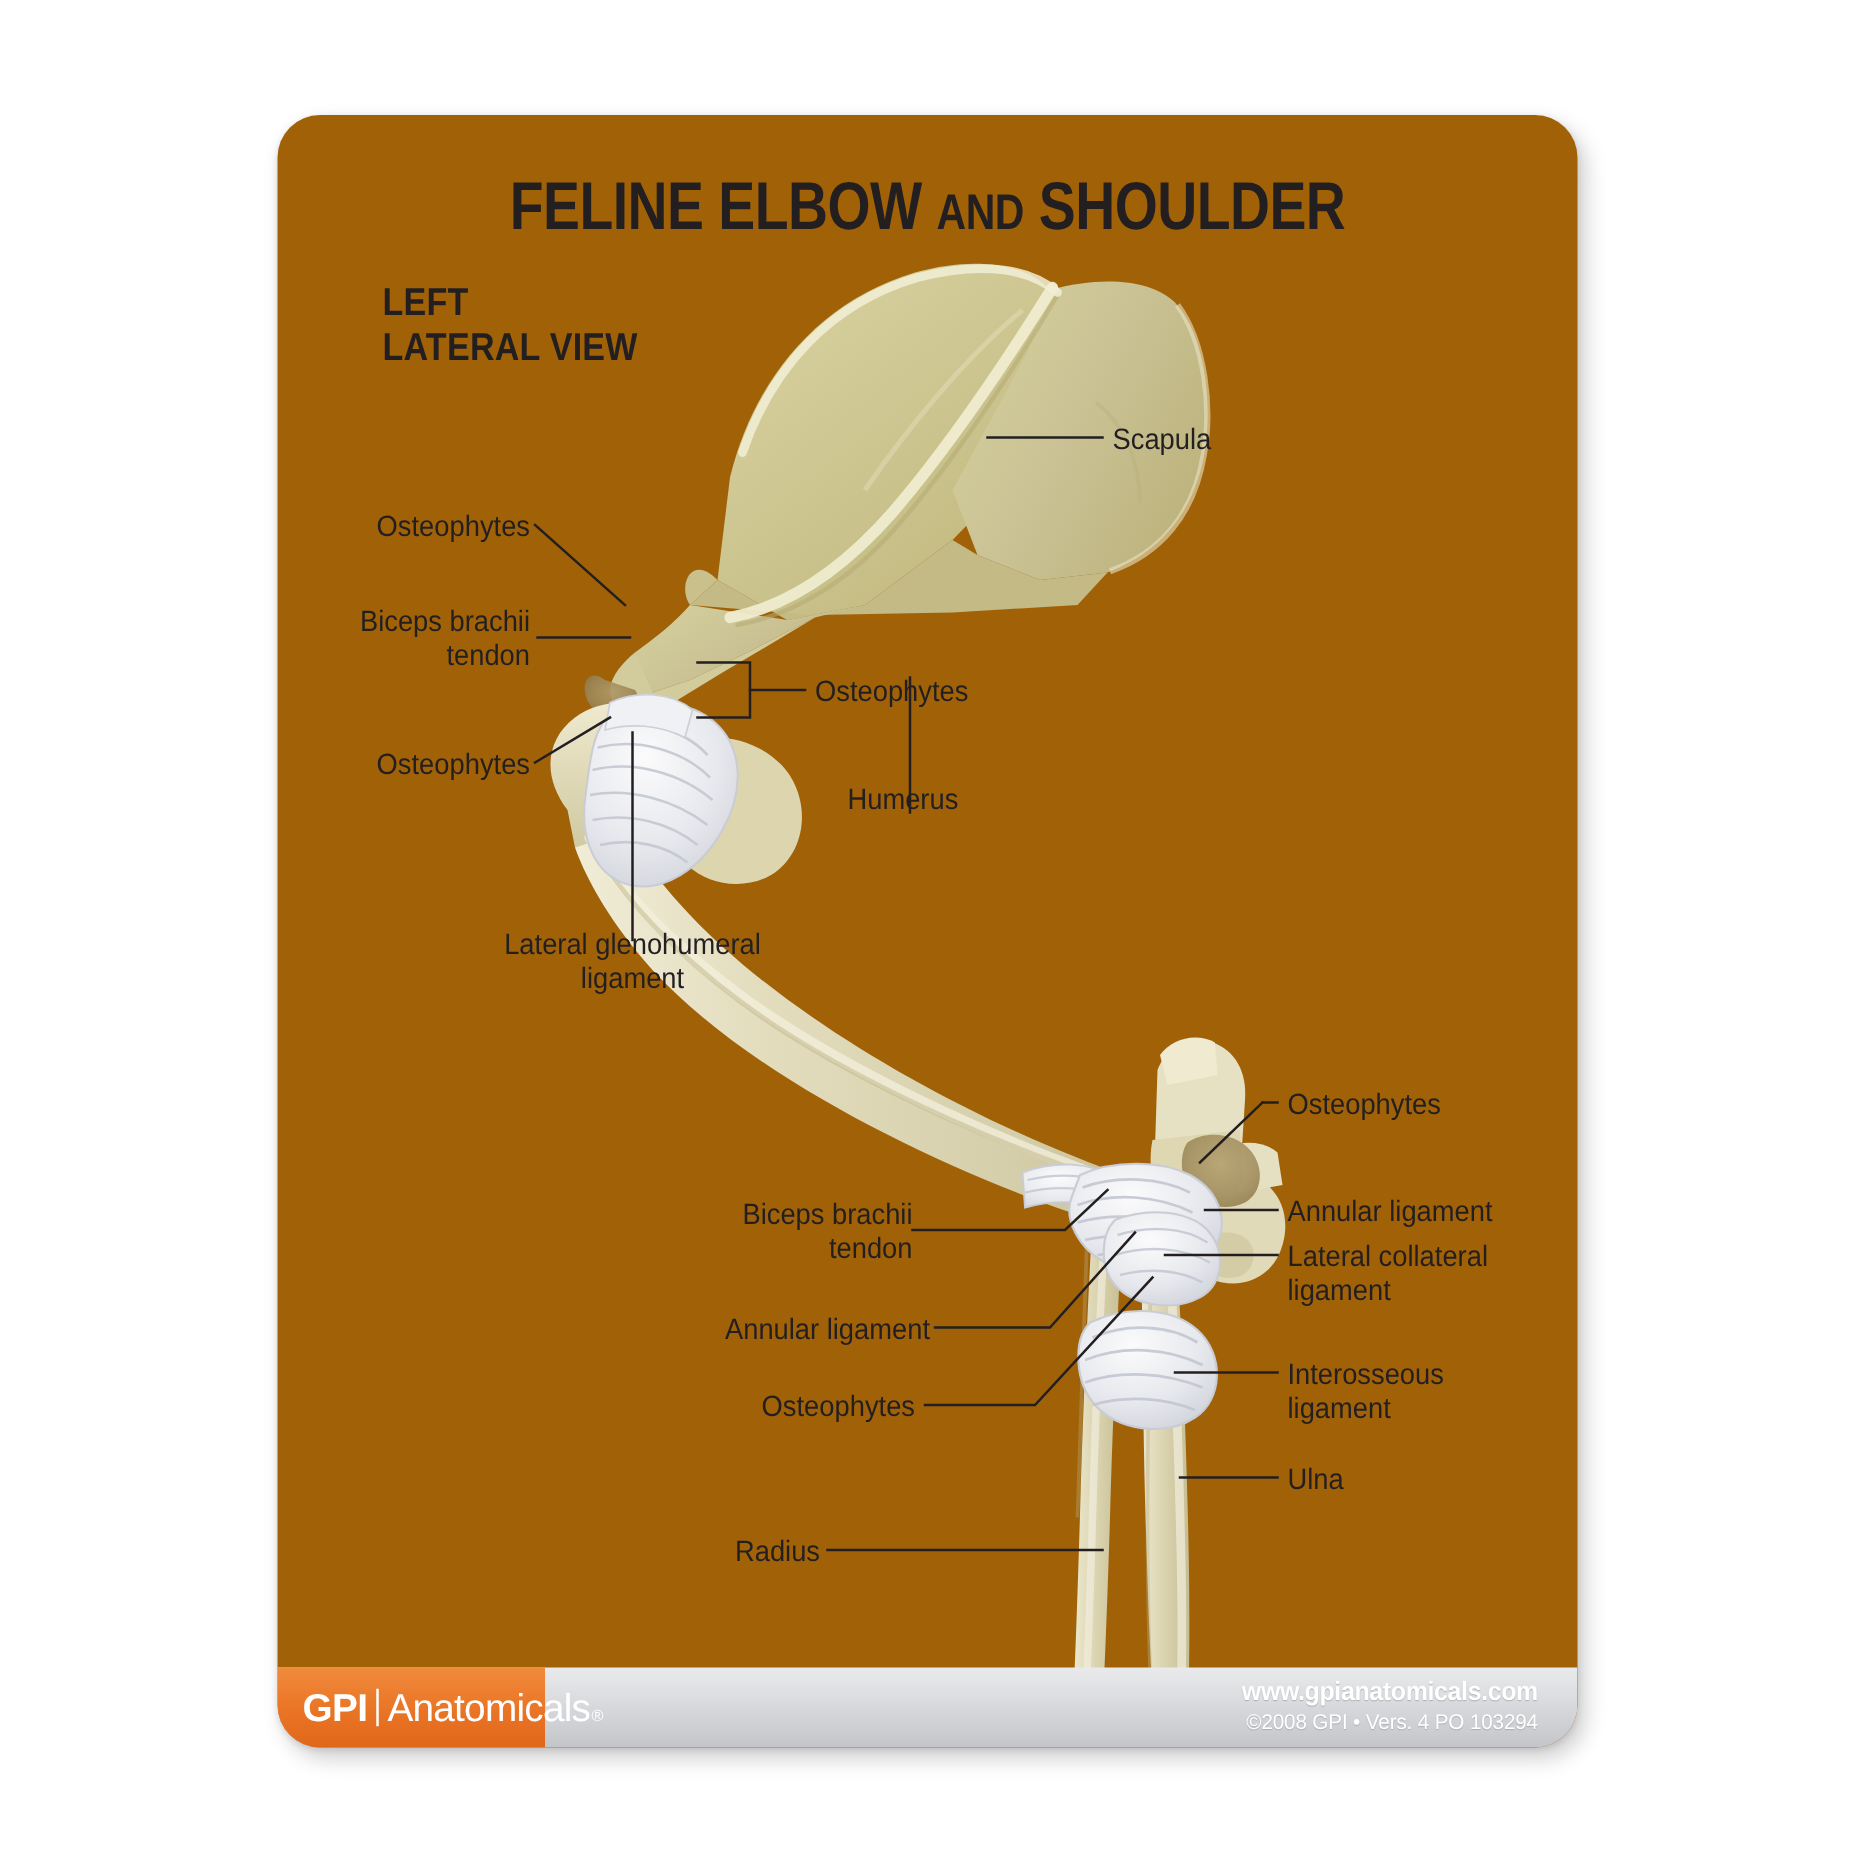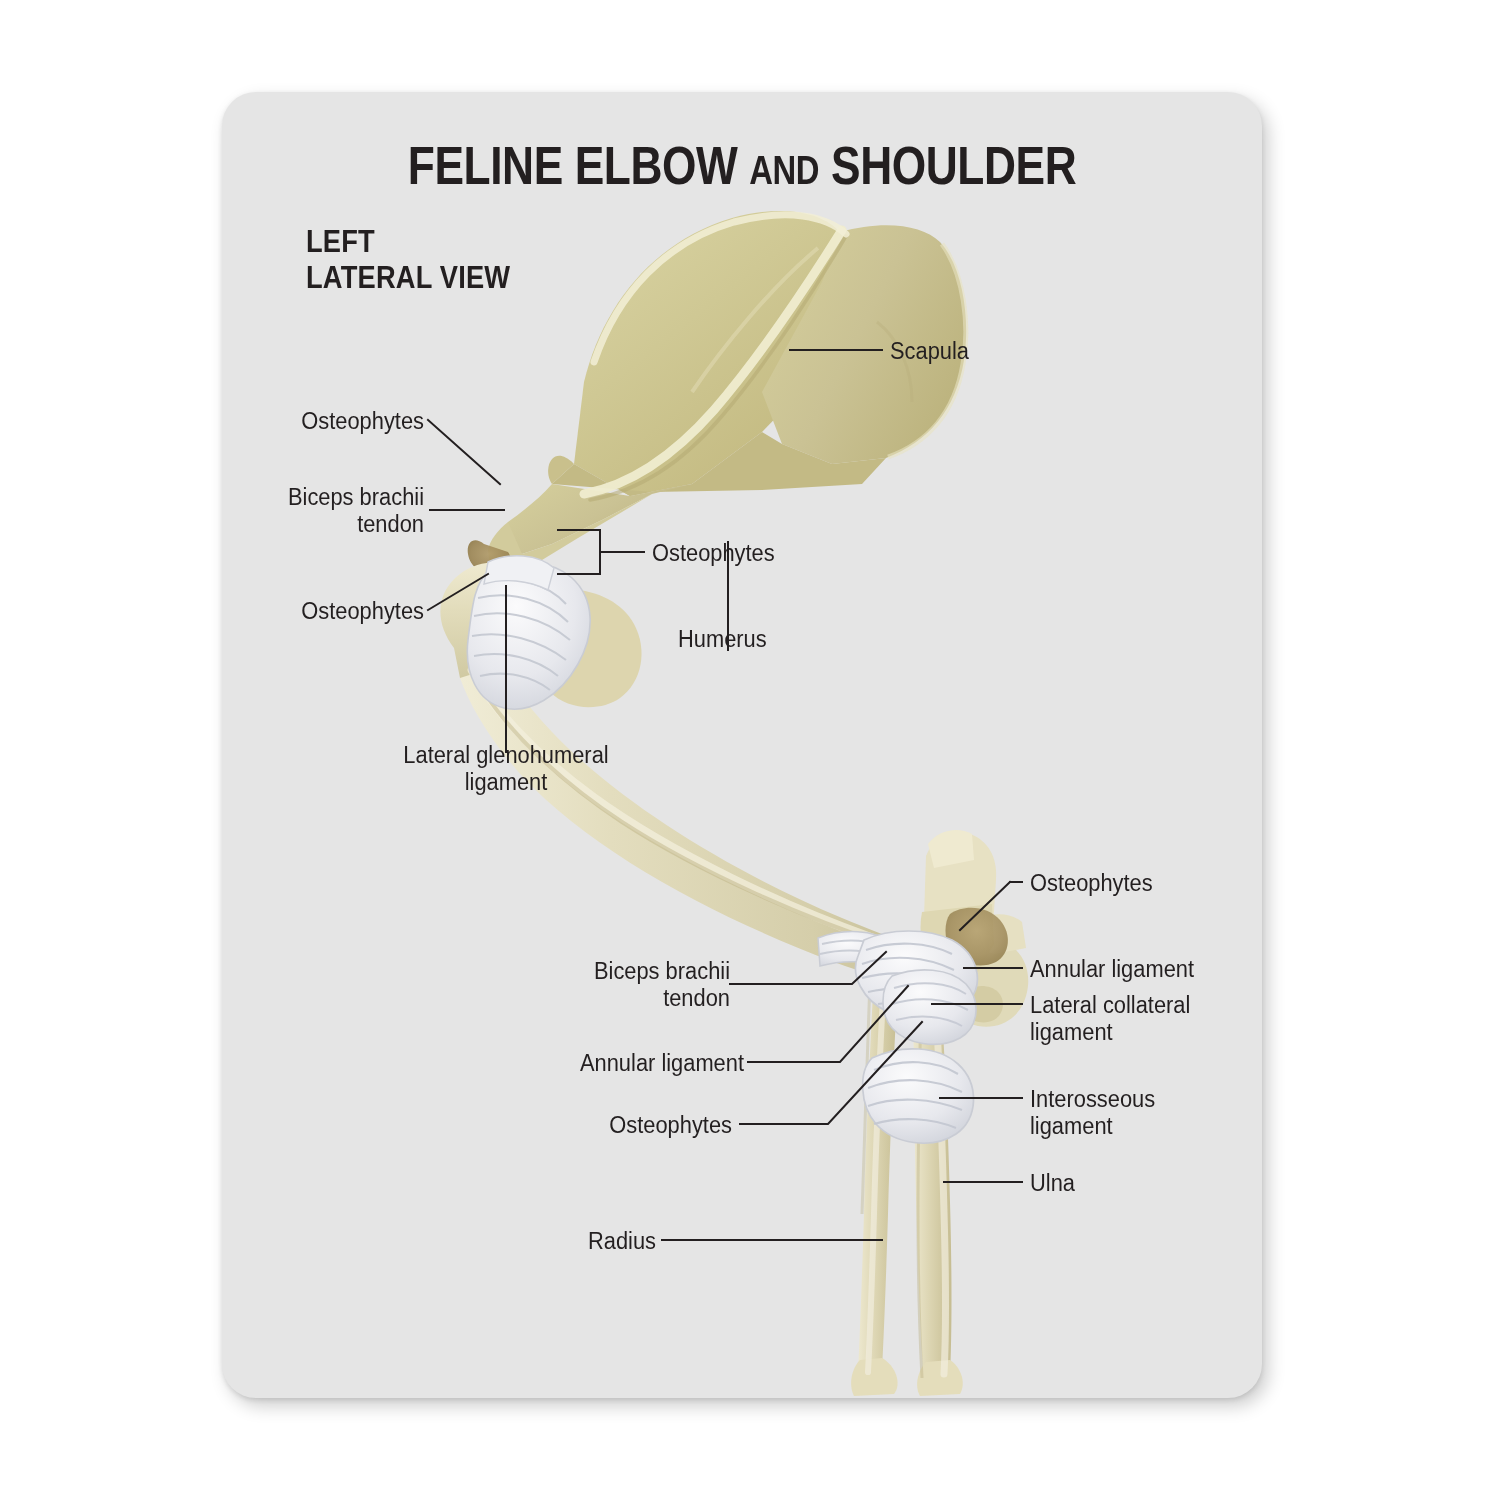--- a/index.html
+++ b/index.html
@@ -9,21 +9,21 @@
     font-family:"Liberation Sans", sans-serif;
     overflow:hidden;
   }
   #stage{position:relative;width:1500px;height:1500px;}
 
   
   .card{
     position:absolute;
     left:222px;top:92px;
     width:1040px;height:1306px;
-    background:#e5e5e5;
+    background:#a16207;
     border-radius:34px;
     box-shadow:6px 8px 18px rgba(0,0,0,0.20), 0 2px 5px rgba(0,0,0,0.10);
     overflow:hidden;
   }
 
   
   .title{
     position:absolute;left:0;top:42px;width:1040px;
     text-align:center;
     font-family:"Liberation Sans", sans-serif;
@@ -357,15 +357,29 @@
     <div class="lab l" style="left:808px;top:864px;">Annular ligament</div>
 
     <div class="lab l" style="left:808px;top:900px;">Lateral collateral
 ligament</div>
 
     <div class="lab l" style="left:808px;top:994px;">Interosseous
 ligament</div>
 
     <div class="lab l" style="left:808px;top:1078px;">Ulna</div>
 
+    <div class="footer">
+      <div class="footer-orange">
+        <div class="logo">
+          <span class="gpi">GPI</span>
+          <span class="bar"></span>
+          <span class="ana">Anatomicals</span>
+          <span class="reg">®</span>
+        </div>
+      </div>
+      <div class="footer-right">
+        <div class="url">www.gpianatomicals.com</div>
+        <div class="copy">©2008 GPI • Vers. 4 PO 103294</div>
+      </div>
+    </div>
 
   </div>
 </div>
 
 </body></html>

